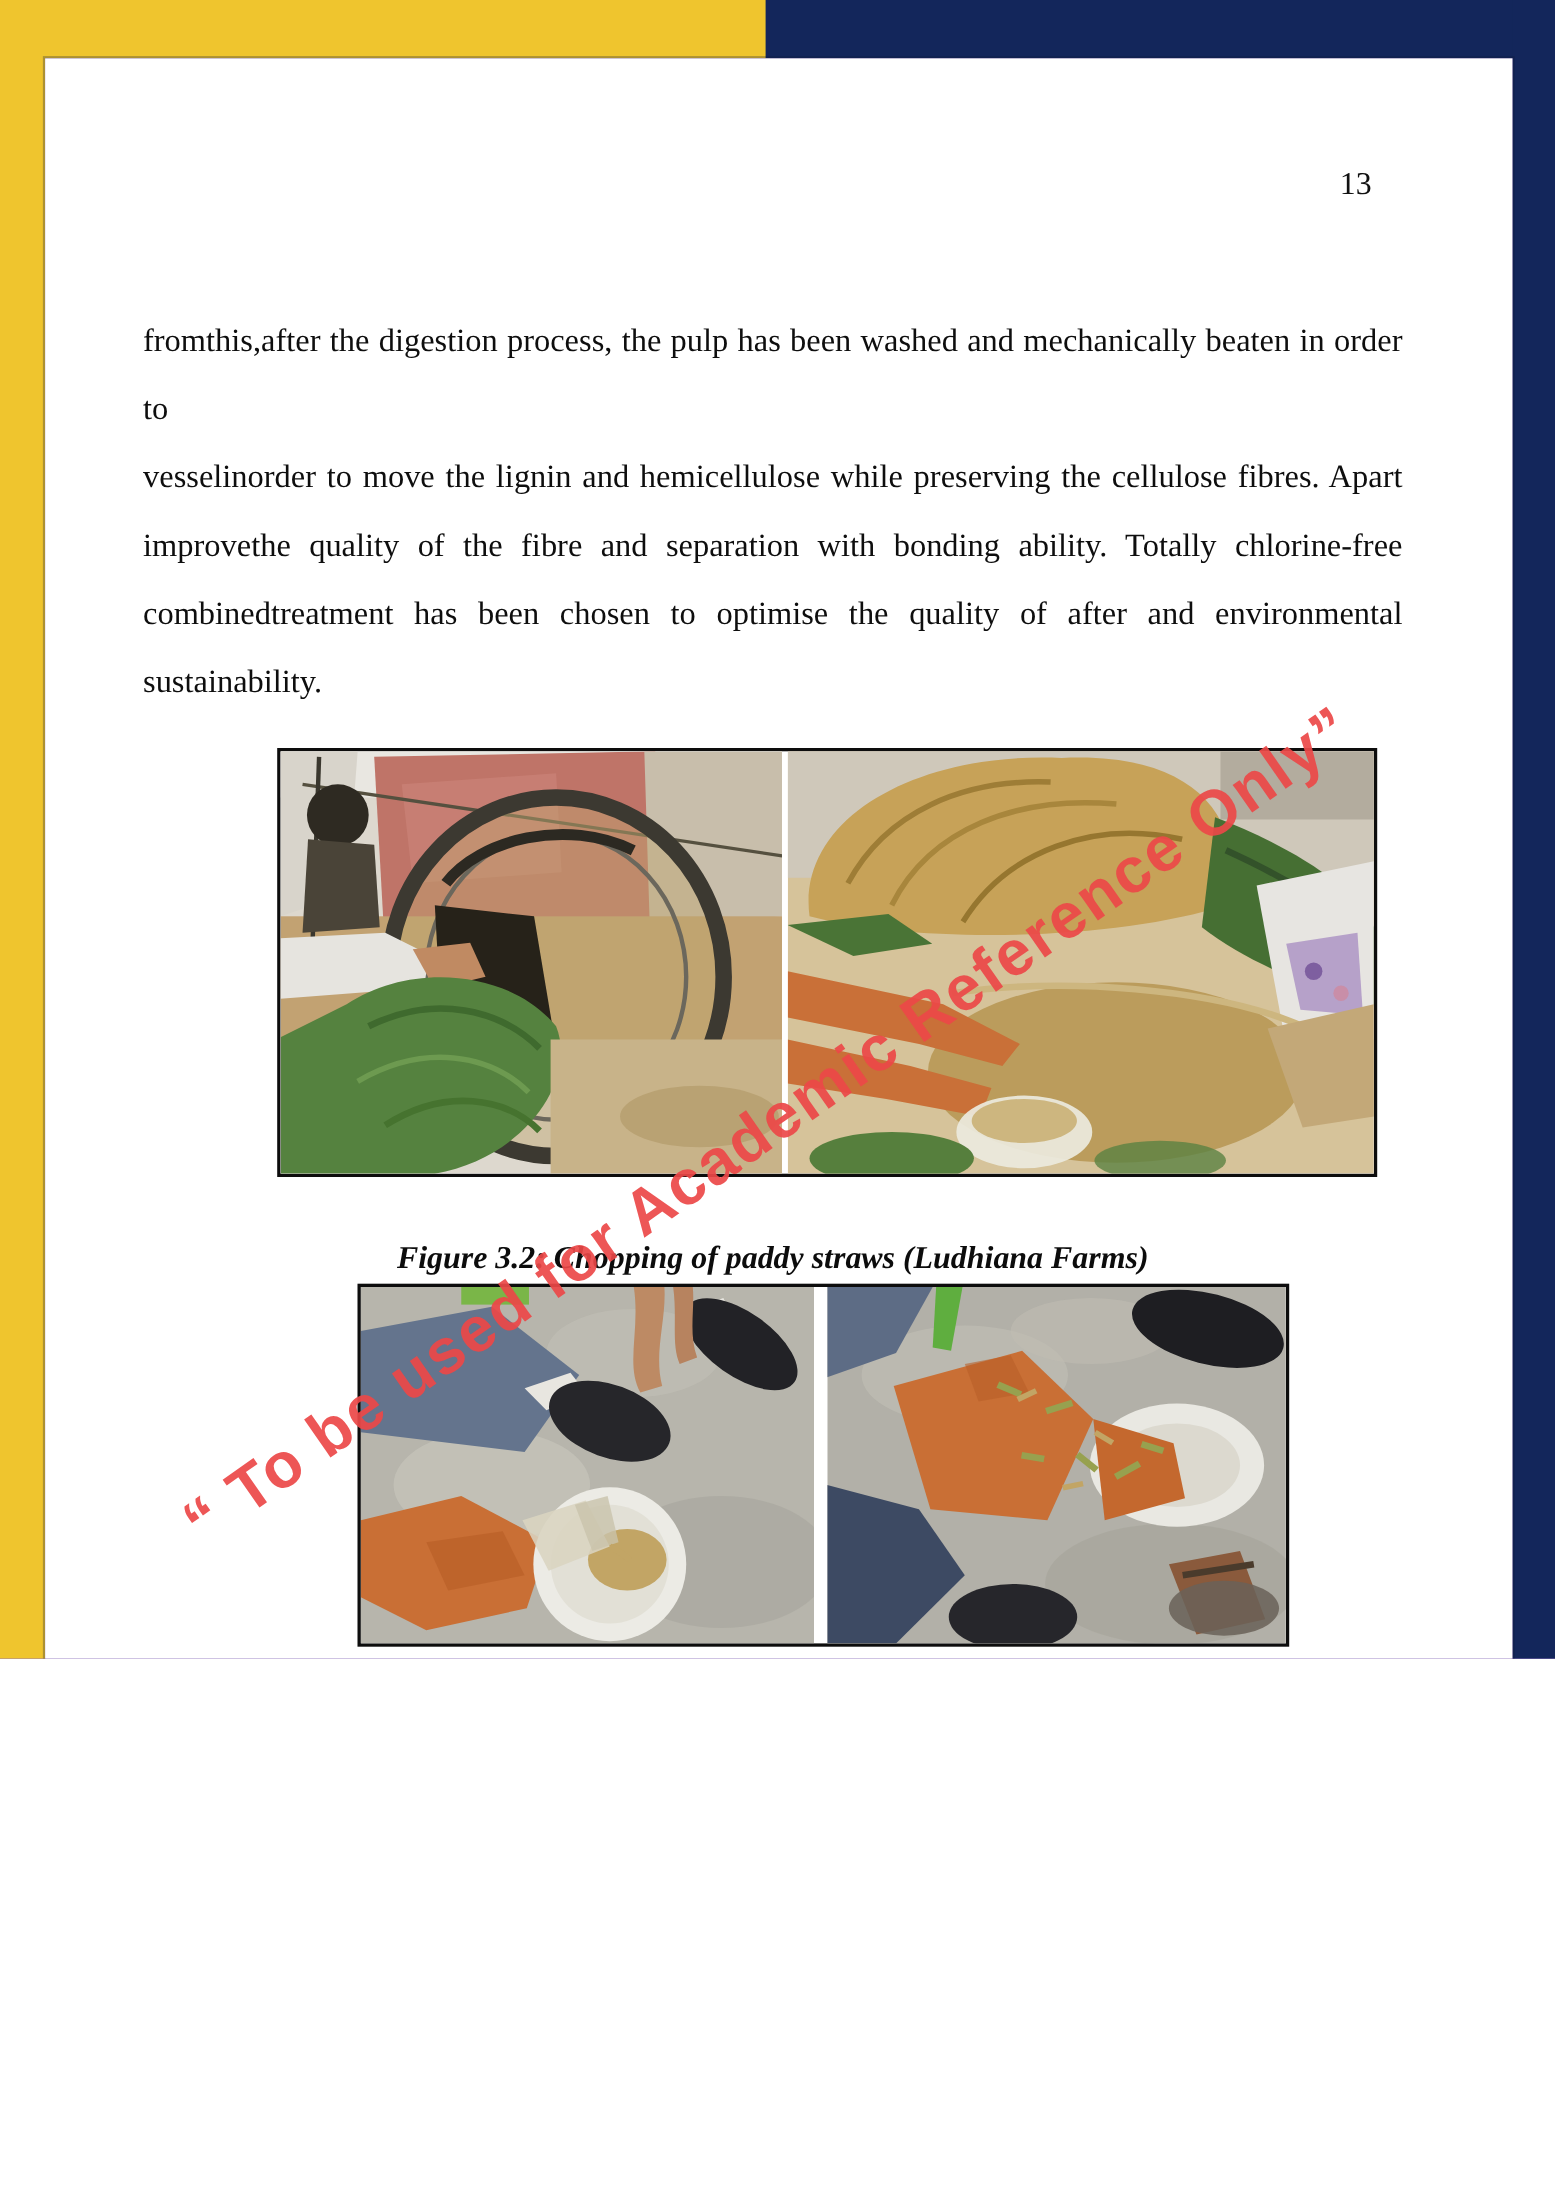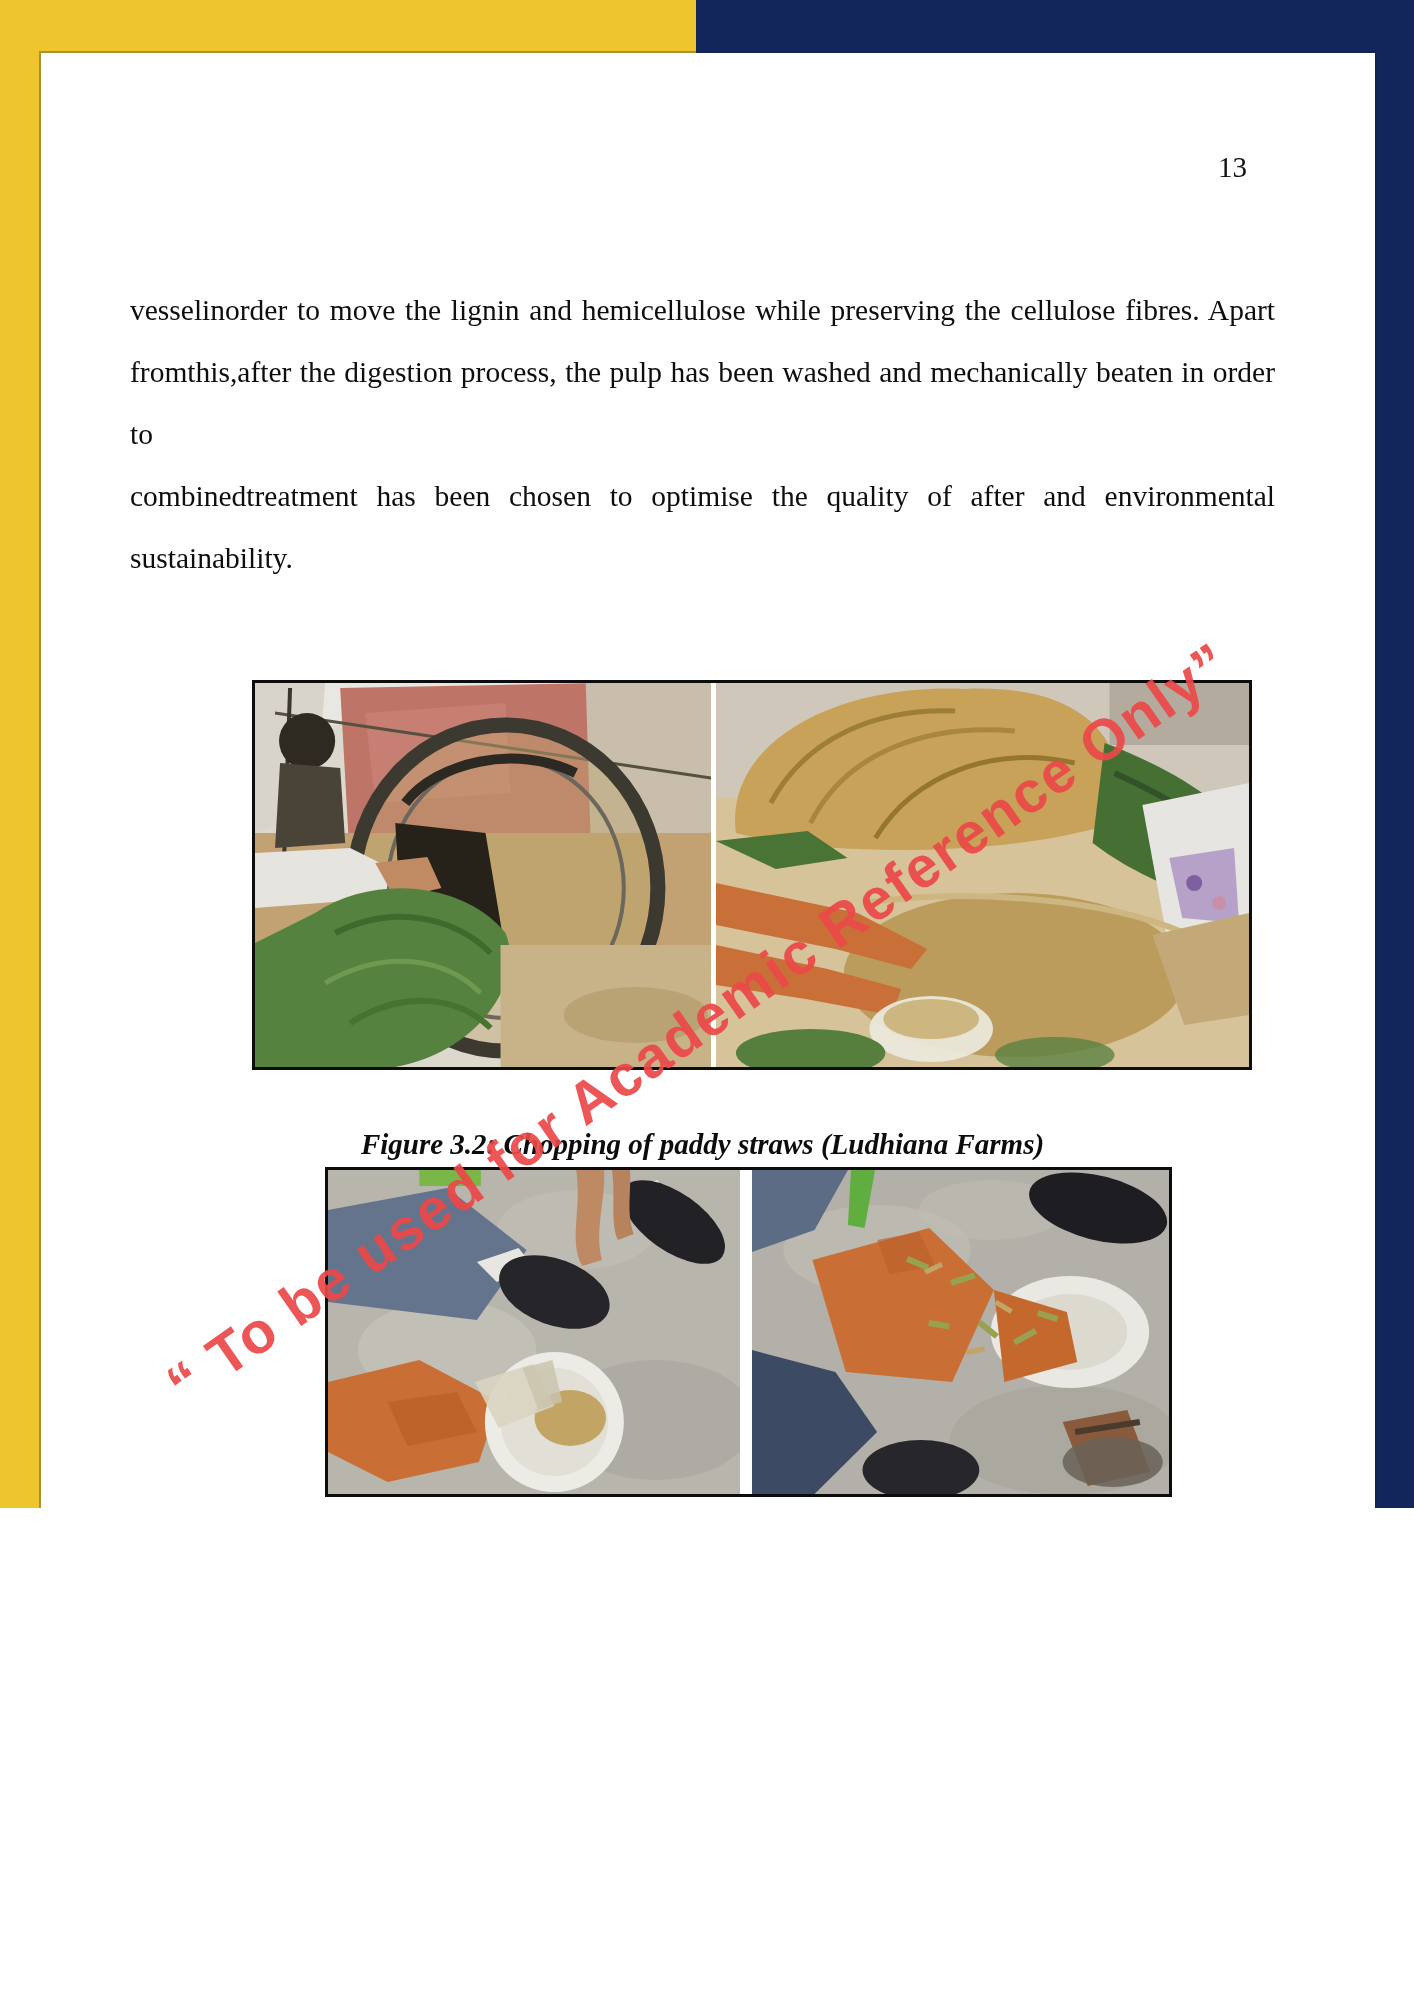--- a/index.html
+++ b/index.html
@@ -97,22 +97,23 @@
   <div class="band-top-navy"></div>
   <div class="strip-right"></div>
   <div class="band-bottom-yellow"></div>
   <div class="band-bottom-navy"></div>
 
   <div class="page">
 
     <div class="top-number">13</div>
 
     <div class="paragraph">
+      <div class="para-line">fromthis,after the digestion process, the pulp has been washed and mechanically beaten in order to</div>
       <div class="para-line">vesselinorder to move the lignin and hemicellulose while preserving the cellulose fibres. Apart</div>
-      <div class="para-line">fromthis,after the digestion process, the pulp has been washed and mechanically beaten in order to</div>
+      <div class="para-line">improvethe quality of the fibre and separation with bonding ability. Totally chlorine-free</div>
       <div class="para-line">combinedtreatment has been chosen to optimise the quality of after and environmental</div>
       <div class="para-line last">sustainability.</div>
     </div>
 
     <div class="figure-box figure-32">
       <div class="photo photo-32-left" role="img" aria-label="Photo of a manual chaff cutter wheel chopping green paddy straw beside a red farm wall">
         <svg viewBox="0 0 455 384" preserveAspectRatio="none">
           <rect width="455" height="384" fill="#ddd8ce"></rect>
           <rect x="0" y="0" width="455" height="42" fill="#e9e7e1"></rect>
           <polygon points="85,5 340,0 345,175 95,185" fill="#bf7468"></polygon>

